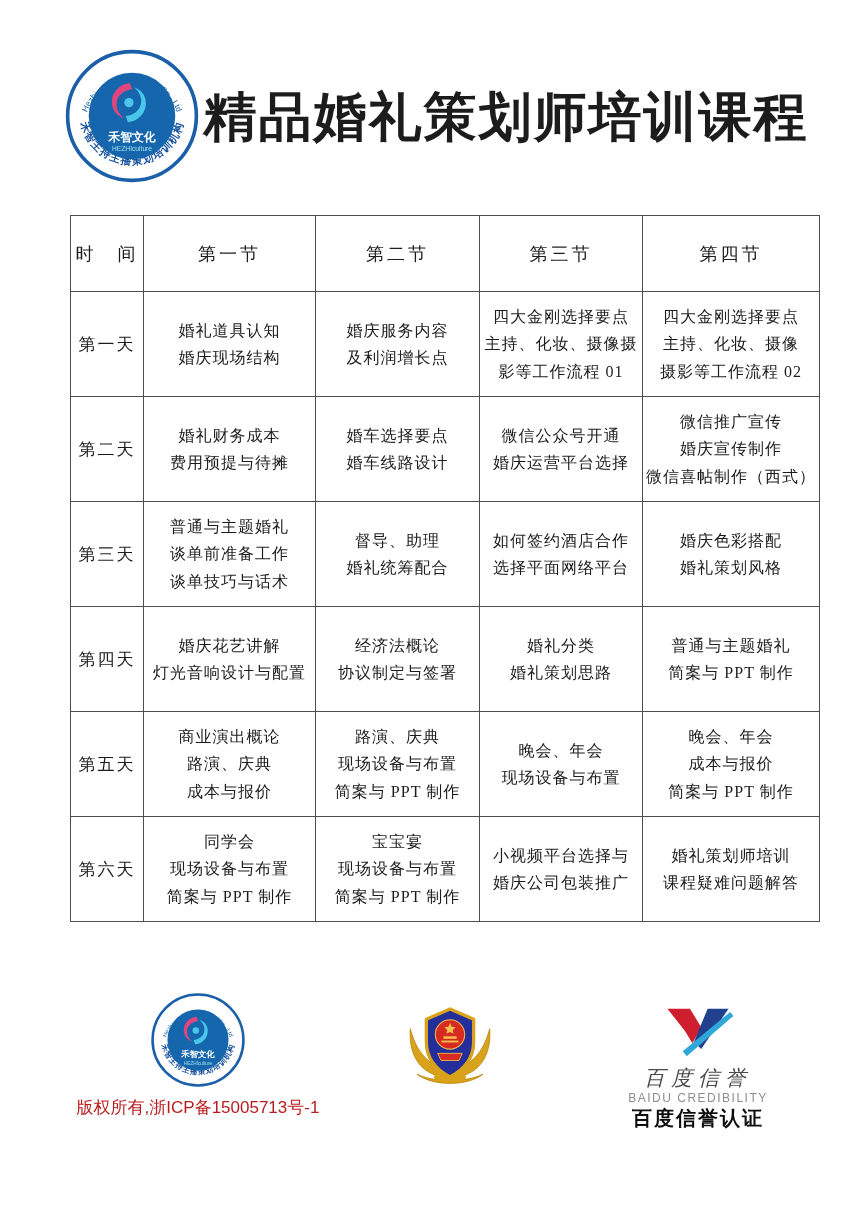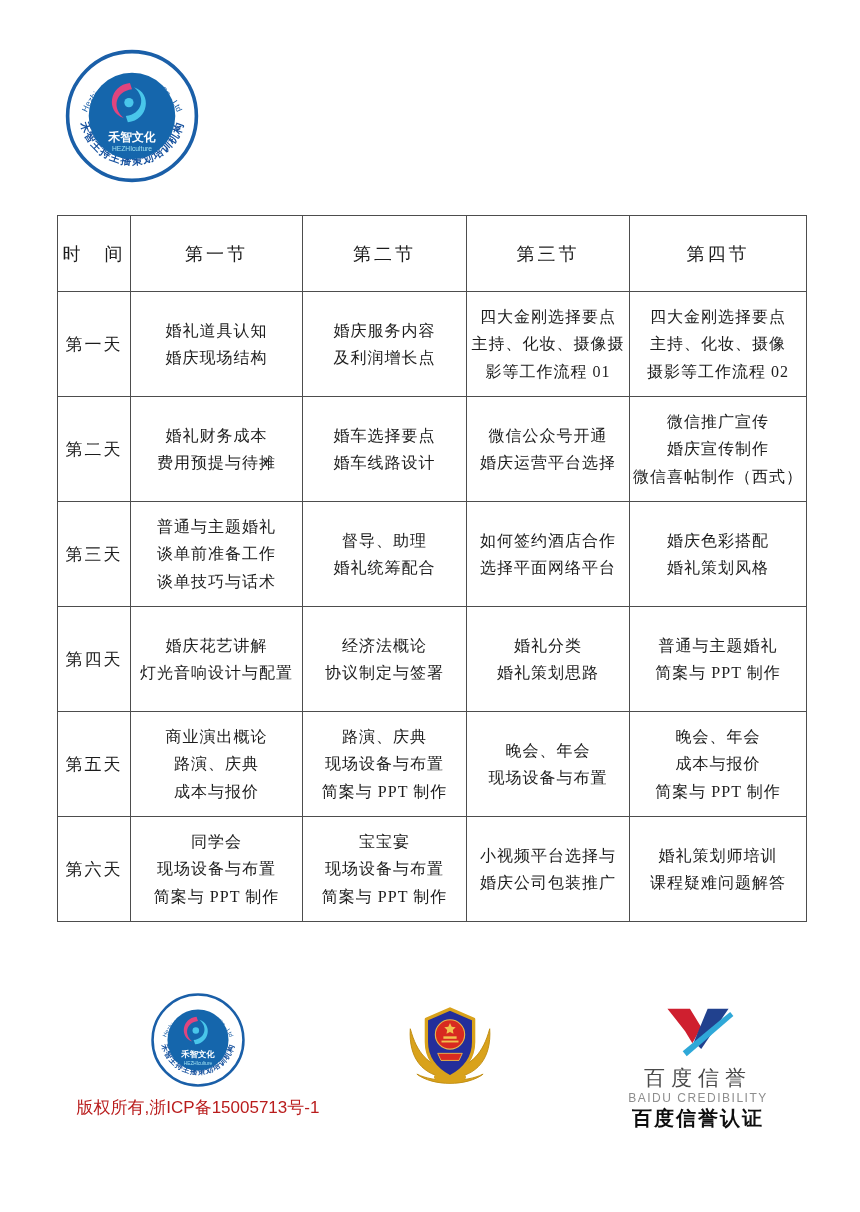--- a/index.html
+++ b/index.html
@@ -6,21 +6,21 @@
   .page{position:relative;width:860px;height:1212px;background:#ffffff;overflow:hidden;
         font-family:"Liberation Serif","DejaVu Serif",serif;color:#1c1c1c;}
 
   
   .logo-header{position:absolute;left:64px;top:48px;width:136px;height:136px;}
   .page-title{position:absolute;left:198px;top:66px;width:616px;height:104px;
               display:flex;align-items:center;justify-content:center;
               font-size:53px;font-weight:bold;letter-spacing:2px;white-space:nowrap;}
 
   
-  table.course{position:absolute;left:57px;top:215px;border-collapse:collapse;table-layout:fixed;padding-left:8px;}
+  table.course{position:absolute;left:70px;top:215px;border-collapse:collapse;table-layout:fixed;padding-left:8px;}
   table.course td,table.course th{border:1px solid #4d4d4d;text-align:center;
               vertical-align:middle;white-space:pre-line;overflow:hidden;padding:2px;}
   table.course th{font-weight:normal;font-size:18px;letter-spacing:3px;}
   td.day-cell{vertical-align:top;padding-top:26px;font-size:17px;letter-spacing:2px;}
   td.lesson-cell{font-size:16px;letter-spacing:1px;line-height:1.7;}
   tr.hdr{height:76px;}
   tr.body-row{height:105px;}
 
   
   .foot-left{position:absolute;left:62px;top:992px;width:272px;text-align:center;}
@@ -29,21 +29,21 @@
              font-size:17px;color:#b91c1c;}
 
   .foot-center{position:absolute;left:330px;top:996px;width:240px;text-align:center;}
   .foot-center .police-badge{width:104px;height:92px;display:inline-block;}
   .police-text{margin-top:2px;font-family:"Liberation Sans","DejaVu Sans",sans-serif;
                font-size:20px;font-weight:bold;color:#0d0d0d;}
 
   .foot-right{position:absolute;left:608px;top:1002px;width:180px;text-align:center;
               font-family:"Liberation Sans","DejaVu Sans",sans-serif;}
   .foot-right .baidu-logo{width:74px;height:60px;display:inline-block;}
-  .baidu-name{font-size:21px;color:#4a4a4a;letter-spacing:6px;line-height:1.1;}
+  .baidu-name{font-size:21px;color:#4a4a4a;letter-spacing:6px;line-height:1.1;font-style:italic;}
   .baidu-en{font-size:12px;color:#8d8d8d;letter-spacing:1.5px;margin-top:2px;}
   .baidu-cert{font-size:20px;font-weight:bold;color:#0d0d0d;letter-spacing:2px;}
 </style>
 </head>
 <body>
 
 <svg width="0" height="0" style="position:absolute" aria-hidden="true">
   <symbol id="hezhi-logo" viewBox="0 0 132 132">
     <circle cx="66" cy="66" r="62.5" fill="#ffffff" stroke="#1a5fa8" stroke-width="3.5"></circle>
     <path id="lg-arc-top" d="M 20,70 A 47,47 0 0 1 112,70" fill="none"></path>
@@ -80,20 +80,21 @@
     <polygon points="58,4 84,4 50,54 41,45" fill="#21418e"></polygon>
     <polygon points="86,8 90,13 32,63 27,57" fill="#2fa8d8"></polygon>
   </symbol>
 </svg>
 
 <div class="page">
 
   <svg class="logo-header">
       <use href="#hezhi-logo"></use>
     </svg>
+  <div class="page-title">精品婚礼策划师培训课程</div>
 
   <table class="course">
     <colgroup>
       <col style="width:73px">
         <col style="width:172px">
         <col style="width:164px">
       <col style="width:163px">
         <col style="width:177px">
     </colgroup>
     <tbody>

